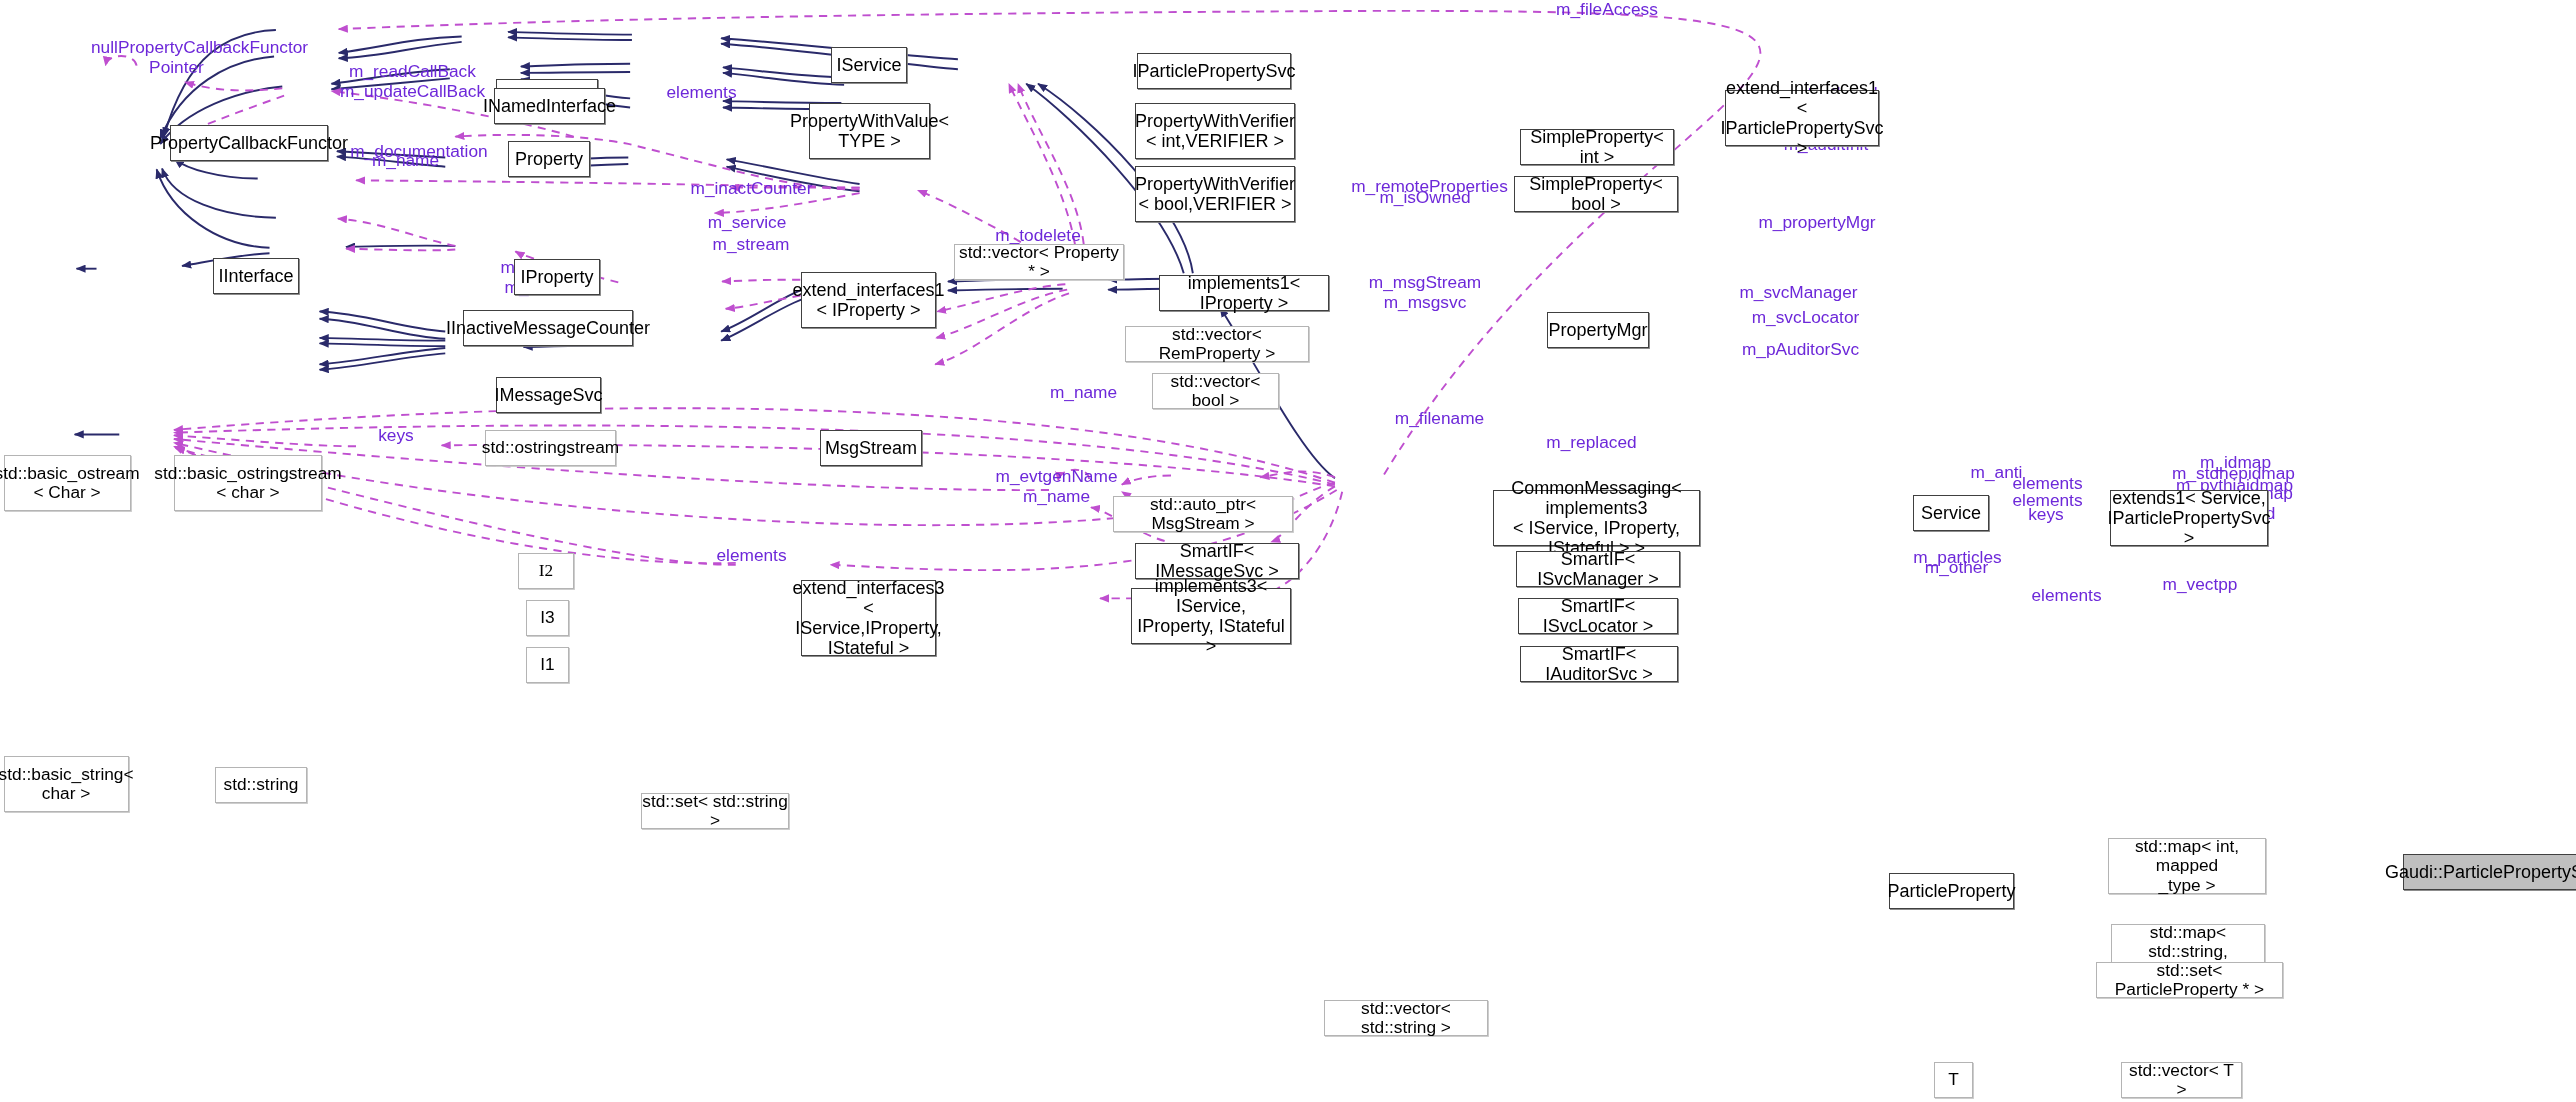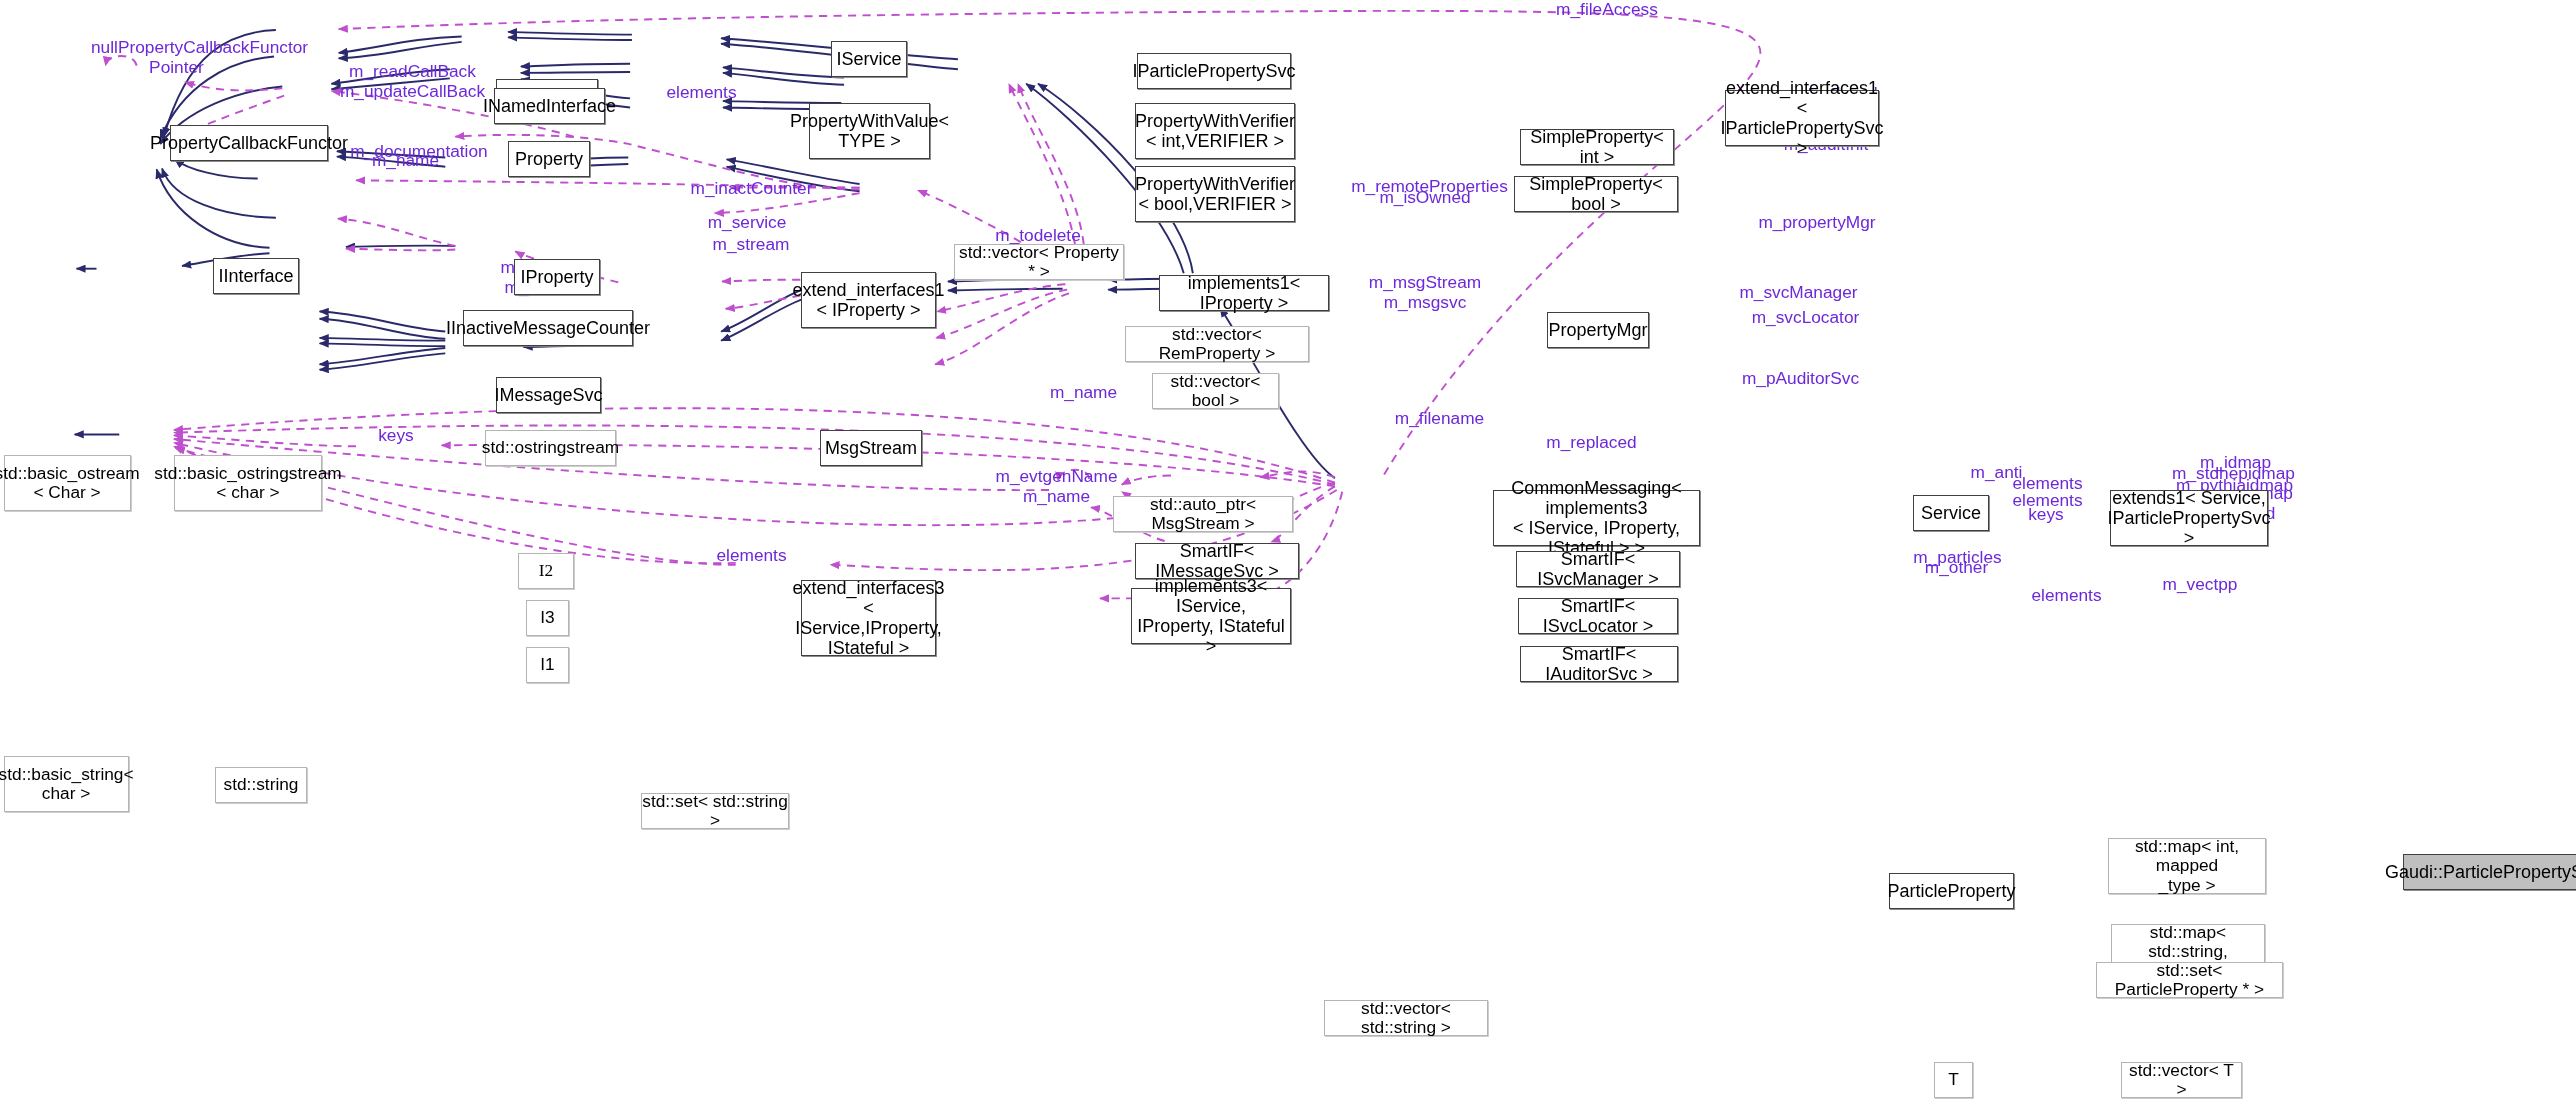--- a/index.html
+++ b/index.html
@@ -252,21 +252,21 @@
       <div class="node tmpl" style="left: 3.6px; top: 455px; width: 127px; height: 56px;">std::basic_ostream
 &lt; Char &gt;</div>
       <div class="node tmpl" style="left: 174px; top: 455px; width: 148px; height: 56px;">std::basic_ostringstream
 &lt; char &gt;</div>
       <div class="node cls" style="left: 809px; top: 103px; width: 121px; height: 56px;">PropertyWithValue&lt;
 TYPE &gt;</div>
       <div class="node cls" style="left: 1135px; top: 103px; width: 160px; height: 56px;">PropertyWithVerifier
 &lt; int,VERIFIER &gt;</div>
       <div class="node cls" style="left: 1135px; top: 166px; width: 160px; height: 56px;">PropertyWithVerifier
 &lt; bool,VERIFIER &gt;</div>
-      <div class="node cls" style="left: 831px; top: 41px; width: 76px; height: 36px;">IService</div>
+      <div class="node cls" style="left: 831px; top: 47px; width: 76px; height: 36px;">IService</div>
       <div class="node cls" style="left: 1137px; top: 53px; width: 154px; height: 36px;">IParticlePropertySvc</div>
       <div class="node cls" style="left: 1520px; top: 129px; width: 154px; height: 36px;">SimpleProperty&lt; int &gt;</div>
       <div class="node cls" style="left: 1514px; top: 176px; width: 164px; height: 36px;">SimpleProperty&lt; bool &gt;</div>
       <div class="node cls" style="left: 1725px; top: 90px; width: 154px; height: 56px;">extend_interfaces1
 &lt; IParticlePropertySvc &gt;</div>
       <div class="node cls" style="left: 801px; top: 272px; width: 135px; height: 56px;">extend_interfaces1
 &lt; IProperty &gt;</div>
       <div class="node tmpl" style="left: 954px; top: 244px; width: 170px; height: 36px;">std::vector&lt; Property * &gt;</div>
       <div class="node cls" style="left: 1131px; top: 275px; width: 170px; height: 36px; margin-left: 28px;">implements1&lt; IProperty &gt;</div>
       <div class="node tmpl" style="left: 1125px; top: 326px; width: 184px; height: 36px;">std::vector&lt; RemProperty &gt;</div>
@@ -325,21 +325,21 @@
       <div class="edge-label" style="left: 979px; top: 226px; width: 118px;">m_todelete
 m_properties</div>
       <div class="edge-label" style="left: 692px; top: 235px; width: 118px;">m_stream</div>
       <div class="edge-label" style="left: 997px; top: 245px; width: 55px;">ptr</div>
       <div class="edge-label" style="left: 484px; top: 258px; width: 109px;">m_source
 m_buffer</div>
       <div class="edge-label" style="left: 1352px; top: 273px; width: 146px;">m_msgStream
 m_msgsvc</div>
       <div class="edge-label" style="left: 1721px; top: 283px; width: 155px;">m_svcManager</div>
       <div class="edge-label" style="left: 1728px; top: 308px; width: 155px;">m_svcLocator</div>
-      <div class="edge-label" style="left: 1723px; top: 340px; width: 155px; margin-top: 29px;">m_pAuditorSvc</div>
+      <div class="edge-label" style="left: 1723px; top: 340px; width: 155px;">m_pAuditorSvc</div>
       <div class="edge-label" style="left: 1029px; top: 383px; width: 109px;">m_name</div>
       <div class="edge-label" style="left: 1376px; top: 409px; width: 127px;">m_filename</div>
       <div class="edge-label" style="left: 364px; top: 426px; width: 64px;">keys</div>
       <div class="edge-label" style="left: 1528px; top: 433px; width: 127px;">m_replaced</div>
       <div class="edge-label" style="left: 2181px; top: 453px; width: 109px;">m_idmap</div>
       <div class="edge-label" style="left: 2156px; top: 464px; width: 155px;">m_stdhepidmap</div>
       <div class="edge-label" style="left: 1951px; top: 463px; width: 91px;">m_anti</div>
       <div class="edge-label" style="left: 979px; top: 467px; width: 155px;">m_evtgenName
 m_name</div>
       <div class="edge-label" style="left: 2157px; top: 476px; width: 155px;">m_pythiaidmap</div>

